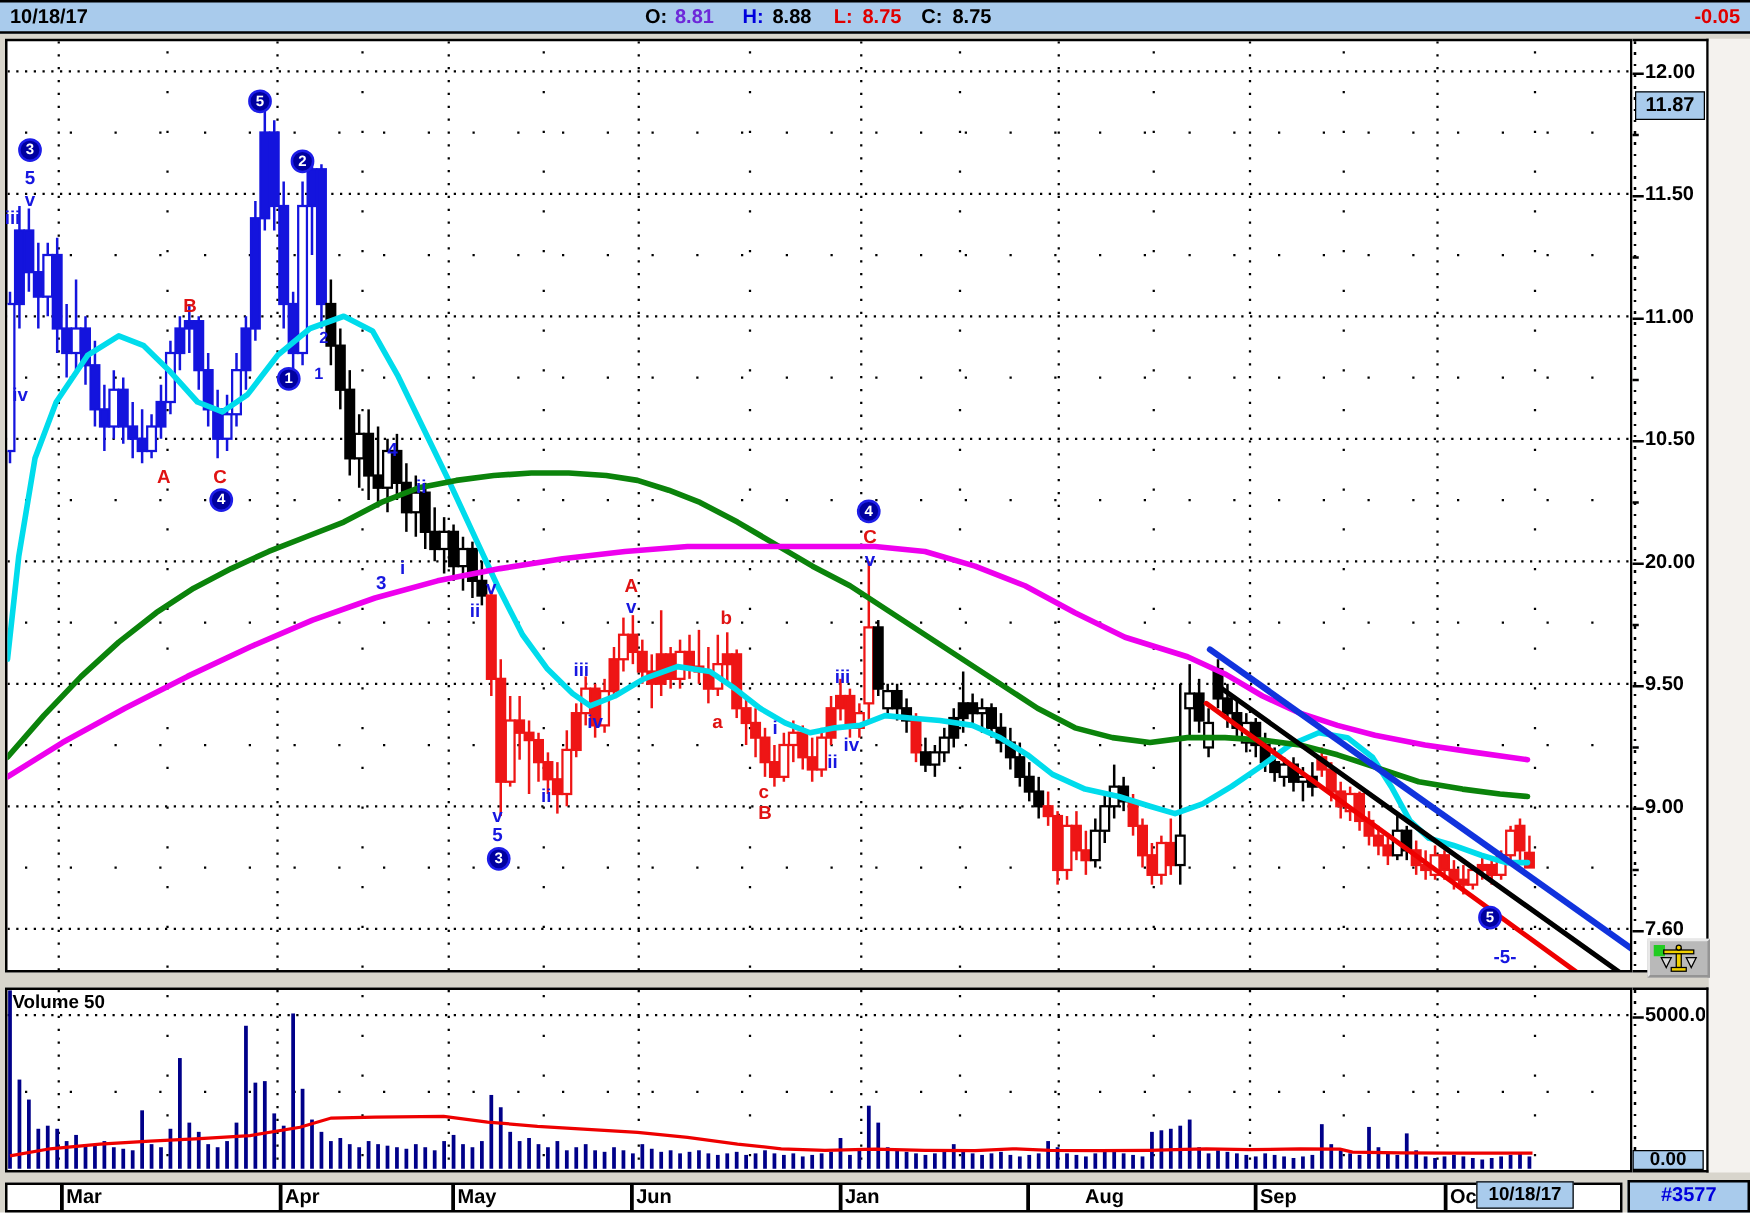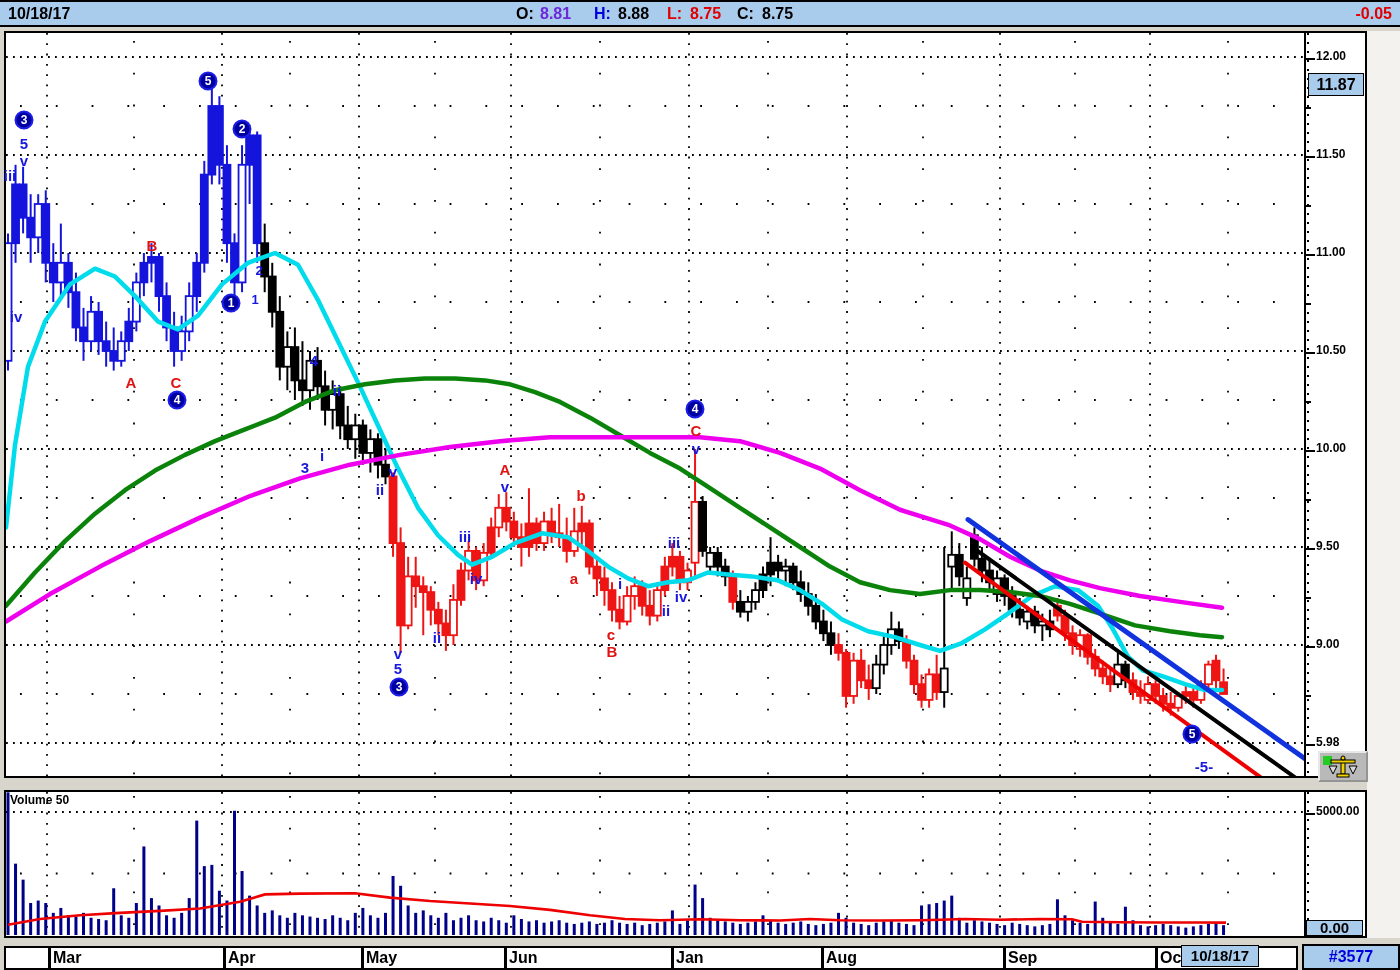--- a/index.html
+++ b/index.html
@@ -15,35 +15,35 @@
   #price-pane{left:4px;top:31px;width:1302px;height:747px;}
   #vol-pane{left:4px;top:790px;width:1302px;height:148px;}
   #month-pane{left:4px;top:946px;width:1294px;height:24px;}
   .axis-panel{background:#fff;border:2px solid #000;border-left:none;box-sizing:border-box;}
   #price-axis{left:1306px;top:31px;width:61px;height:747px;}
   #vol-axis{left:1306px;top:790px;width:61px;height:148px;}
   #right-strip{left:1367px;top:31px;width:33px;height:907px;background:#f4f2ee;}
   .dotcol{position:absolute;left:1px;top:0;width:2px;height:100%;
           background:repeating-linear-gradient(to bottom,#000 0 2px,transparent 2px 9px);}
   .tick{position:absolute;left:0;height:2px;background:#000;}
-  .alab{position:absolute;font-size:12px;font-weight:bold;color:#000;white-space:nowrap;}
+  .alab{position:absolute;font-size:16px;font-weight:bold;color:#000;white-space:nowrap;}
   .bluebox{position:absolute;background:#a9cbec;border:1px solid #000;
            font-weight:bold;color:#000;text-align:center;box-sizing:border-box;}
   
   .mtick{position:absolute;top:0;width:3px;height:100%;background:#000;}
   .mlab{position:absolute;top:1px;font-size:16px;font-weight:bold;color:#000;}
   
   #ann-layer{left:6px;top:33px;width:1298px;height:743px;pointer-events:none;}
   .wave{position:absolute;transform:translate(-50%,-50%);font-weight:bold;
         font-size:15px;line-height:1;white-space:nowrap;}
   .wave.small{font-size:13px;}
   .wcirc{position:absolute;transform:translate(-50%,-50%);width:15px;height:15px;
          border-radius:50%;background:#0000a0;border:2.5px solid #1d1de8;
          color:#fff;font-weight:bold;font-size:12px;text-align:center;line-height:15px;}
-  #vol-label{left:4px;top:1px;font-size:12px;font-weight:bold;color:#000;z-index:5;}
+  #vol-label{left:4px;top:1px;font-size:15px;font-weight:bold;color:#000;z-index:5;}
   
   #corner-btn{left:1318px;top:751px;width:50px;height:31px;background:#b9b9b9;
               border:2px outset #e8e8e8;box-sizing:border-box;cursor:pointer;}
   #f4026{left:1302px;top:944px;width:98px;height:26px;background:#a9cbec;
          border:2px solid #000;box-sizing:border-box;text-align:center;
          font-size:16px;font-weight:bold;color:#0000dd;line-height:22px;}
   #datebox{left:1181px;top:945px;width:78px;height:22px;background:#a9cbec;
            border:1px solid #000;box-sizing:border-box;text-align:center;
            font-size:15px;font-weight:bold;color:#000;line-height:20px;}
   svg{display:block;}
@@ -478,27 +478,27 @@
   <div id="hi-marker" class="bluebox" style="left:2px;top:40px;width:56px;height:23px;font-size:16px;line-height:21px">11.87</div>
 <div class="tick" style="top: 25px; width: 9px;"></div>
     <div class="alab" style="left: 10px; top: 16px;">12.00</div>
     <div class="tick" style="top: 123px; width: 9px;"></div>
     <div class="alab" style="left: 10px; top: 114px;">11.50</div>
     <div class="tick" style="top: 221px; width: 9px;"></div>
     <div class="alab" style="left: 10px; top: 212px;">11.00</div>
     <div class="tick" style="top: 319px; width: 9px;"></div>
     <div class="alab" style="left: 10px; top: 310px;">10.50</div>
     <div class="tick" style="top: 417px; width: 9px;"></div>
-    <div class="alab" style="left: 10px; top: 408px;">10.00</div>
+    <div class="alab" style="left: 10px; top: 408px;">20.00</div>
     <div class="tick" style="top: 515px; width: 9px;"></div>
     <div class="alab" style="left: 10px; top: 506px;">9.50</div>
     <div class="tick" style="top: 613px; width: 9px;"></div>
     <div class="alab" style="left: 10px; top: 604px;">9.00</div>
     <div class="tick" style="top: 711px; width: 9px;"></div>
-    <div class="alab" style="left: 10px; top: 702px;">5.98</div>
+    <div class="alab" style="left: 10px; top: 702px;">7.60</div>
     <div class="tick" style="top: 74px; width: 5px;"></div>
     <div class="tick" style="top: 172px; width: 5px;"></div>
     <div class="tick" style="top: 270px; width: 5px;"></div>
     <div class="tick" style="top: 368px; width: 5px;"></div>
     <div class="tick" style="top: 466px; width: 5px;"></div>
     <div class="tick" style="top: 564px; width: 5px;"></div>
     <div class="tick" style="top: 662px; width: 5px;"></div>
   </div>
 
 <div id="vol-pane" class="abs pane">
@@ -714,20 +714,20 @@
     <div class="mlab" style="left: 47px;">Mar</div>
     <div class="mtick" style="left: 217px;"></div>
     <div class="mlab" style="left: 222px;">Apr</div>
     <div class="mtick" style="left: 355px;"></div>
     <div class="mlab" style="left: 360px;">May</div>
     <div class="mtick" style="left: 498px;"></div>
     <div class="mlab" style="left: 503px;">Jun</div>
     <div class="mtick" style="left: 665px;"></div>
     <div class="mlab" style="left: 670px;">Jan</div>
     <div class="mtick" style="left: 815px;"></div>
-    <div class="mlab" style="left: 820px;">Aug</div>
+    <div class="mlab" style="left: 862px;">Aug</div>
     <div class="mtick" style="left: 997px;"></div>
     <div class="mlab" style="left: 1002px;">Sep</div>
     <div class="mtick" style="left: 1149px;"></div>
     <div class="mlab" style="left: 1154px;">Oct</div>
   </div>
 <div id="datebox" class="abs">10/18/17</div>
 <div id="f4026" class="abs">#3577</div>
 
 </body></html>

